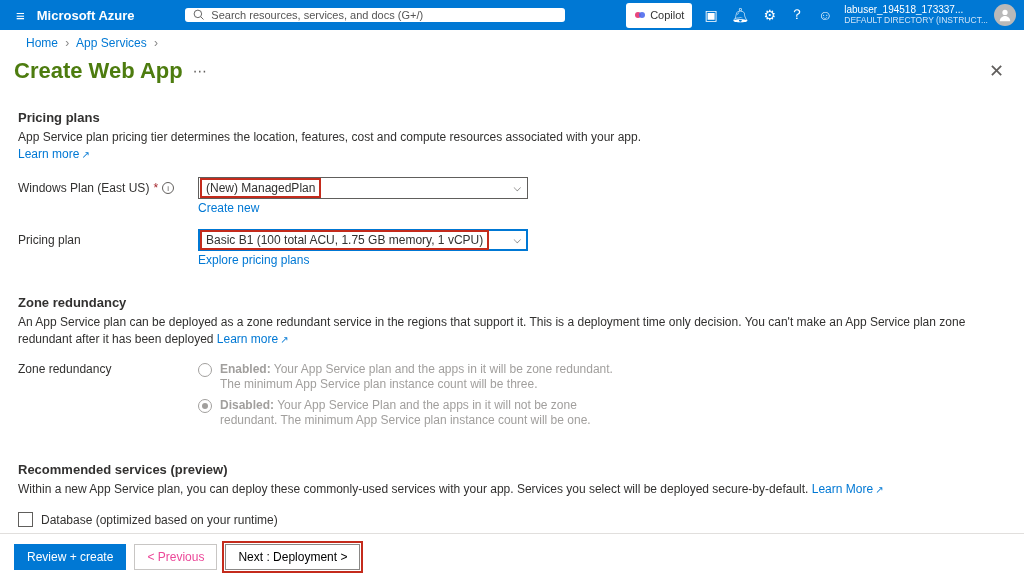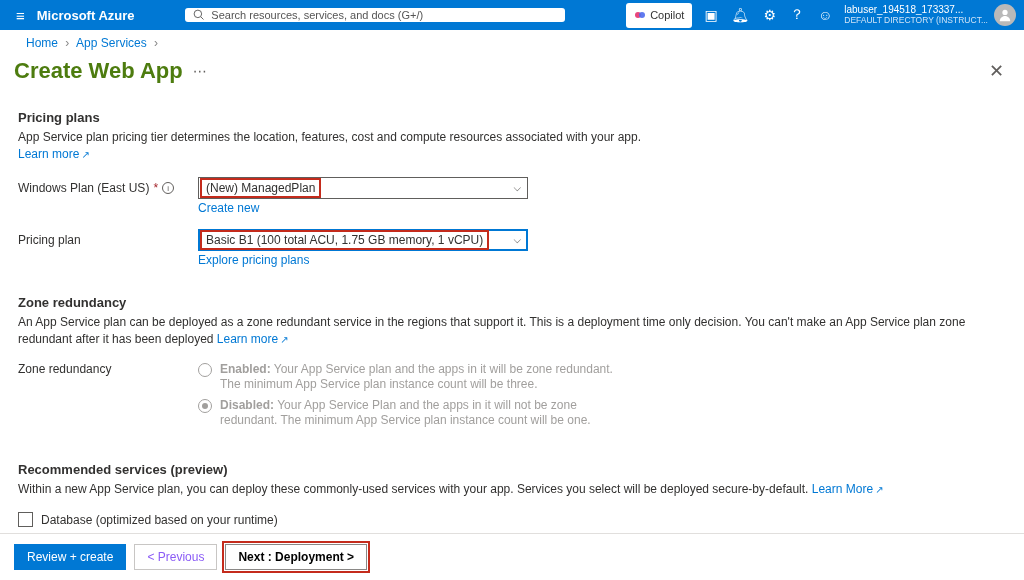--- a/index.html
+++ b/index.html
@@ -43,22 +43,22 @@
 .radio-row { display:flex; align-items:flex-start; margin-bottom:6px; gap:8px; }
 .radio { width:14px; height:14px; border:1px solid #a19f9d; border-radius:50%; margin-top:1px; flex-shrink:0; display:flex; align-items:center; justify-content:center; }
 .radio.sel::after { content:""; width:6px; height:6px; background:#a19f9d; border-radius:50%; }
 .radio-label { color:#a19f9d; max-width:400px; line-height:15px; }
 .radio-label b { color:#a19f9d; font-weight:600; }
 .check-row { display:flex; align-items:center; gap:8px; margin-bottom:8px; }
 .checkbox { width:15px; height:15px; border:1px solid #605e5c; cursor:pointer; background:#fff; }
 .footer { border-top:1px solid #e1dfdd; padding:10px 14px; display:flex; gap:8px; background:#fff; }
 .btn { height:26px; padding:0 12px; font-size:12px; border:1px solid #8a8886; background:#fff; cursor:pointer; display:flex; align-items:center; }
 .btn.primary { background:#0078d4; color:#fff; border-color:#0078d4; }
-.btn.disabled { color:#8b5cf6; border-color:#c8c6c4; cursor:default; }
-.btn.hl { outline:2px solid #c42b1c; outline-offset:1px;font-weight:bold; }
+.btn.disabled { color:#ec4899; border-color:#c8c6c4; cursor:default; }
+.btn.hl { outline:2px solid #c42b1c; outline-offset:1px; }
 </style>
 </head>
 <body>
 
 <div class="header">
   <span class="hamburger">≡</span>
   <span class="brand">Microsoft Azure</span>
   <div class="search-wrap">
     <div class="search">
       <svg width="12" height="12" viewBox="0 0 16 16">

